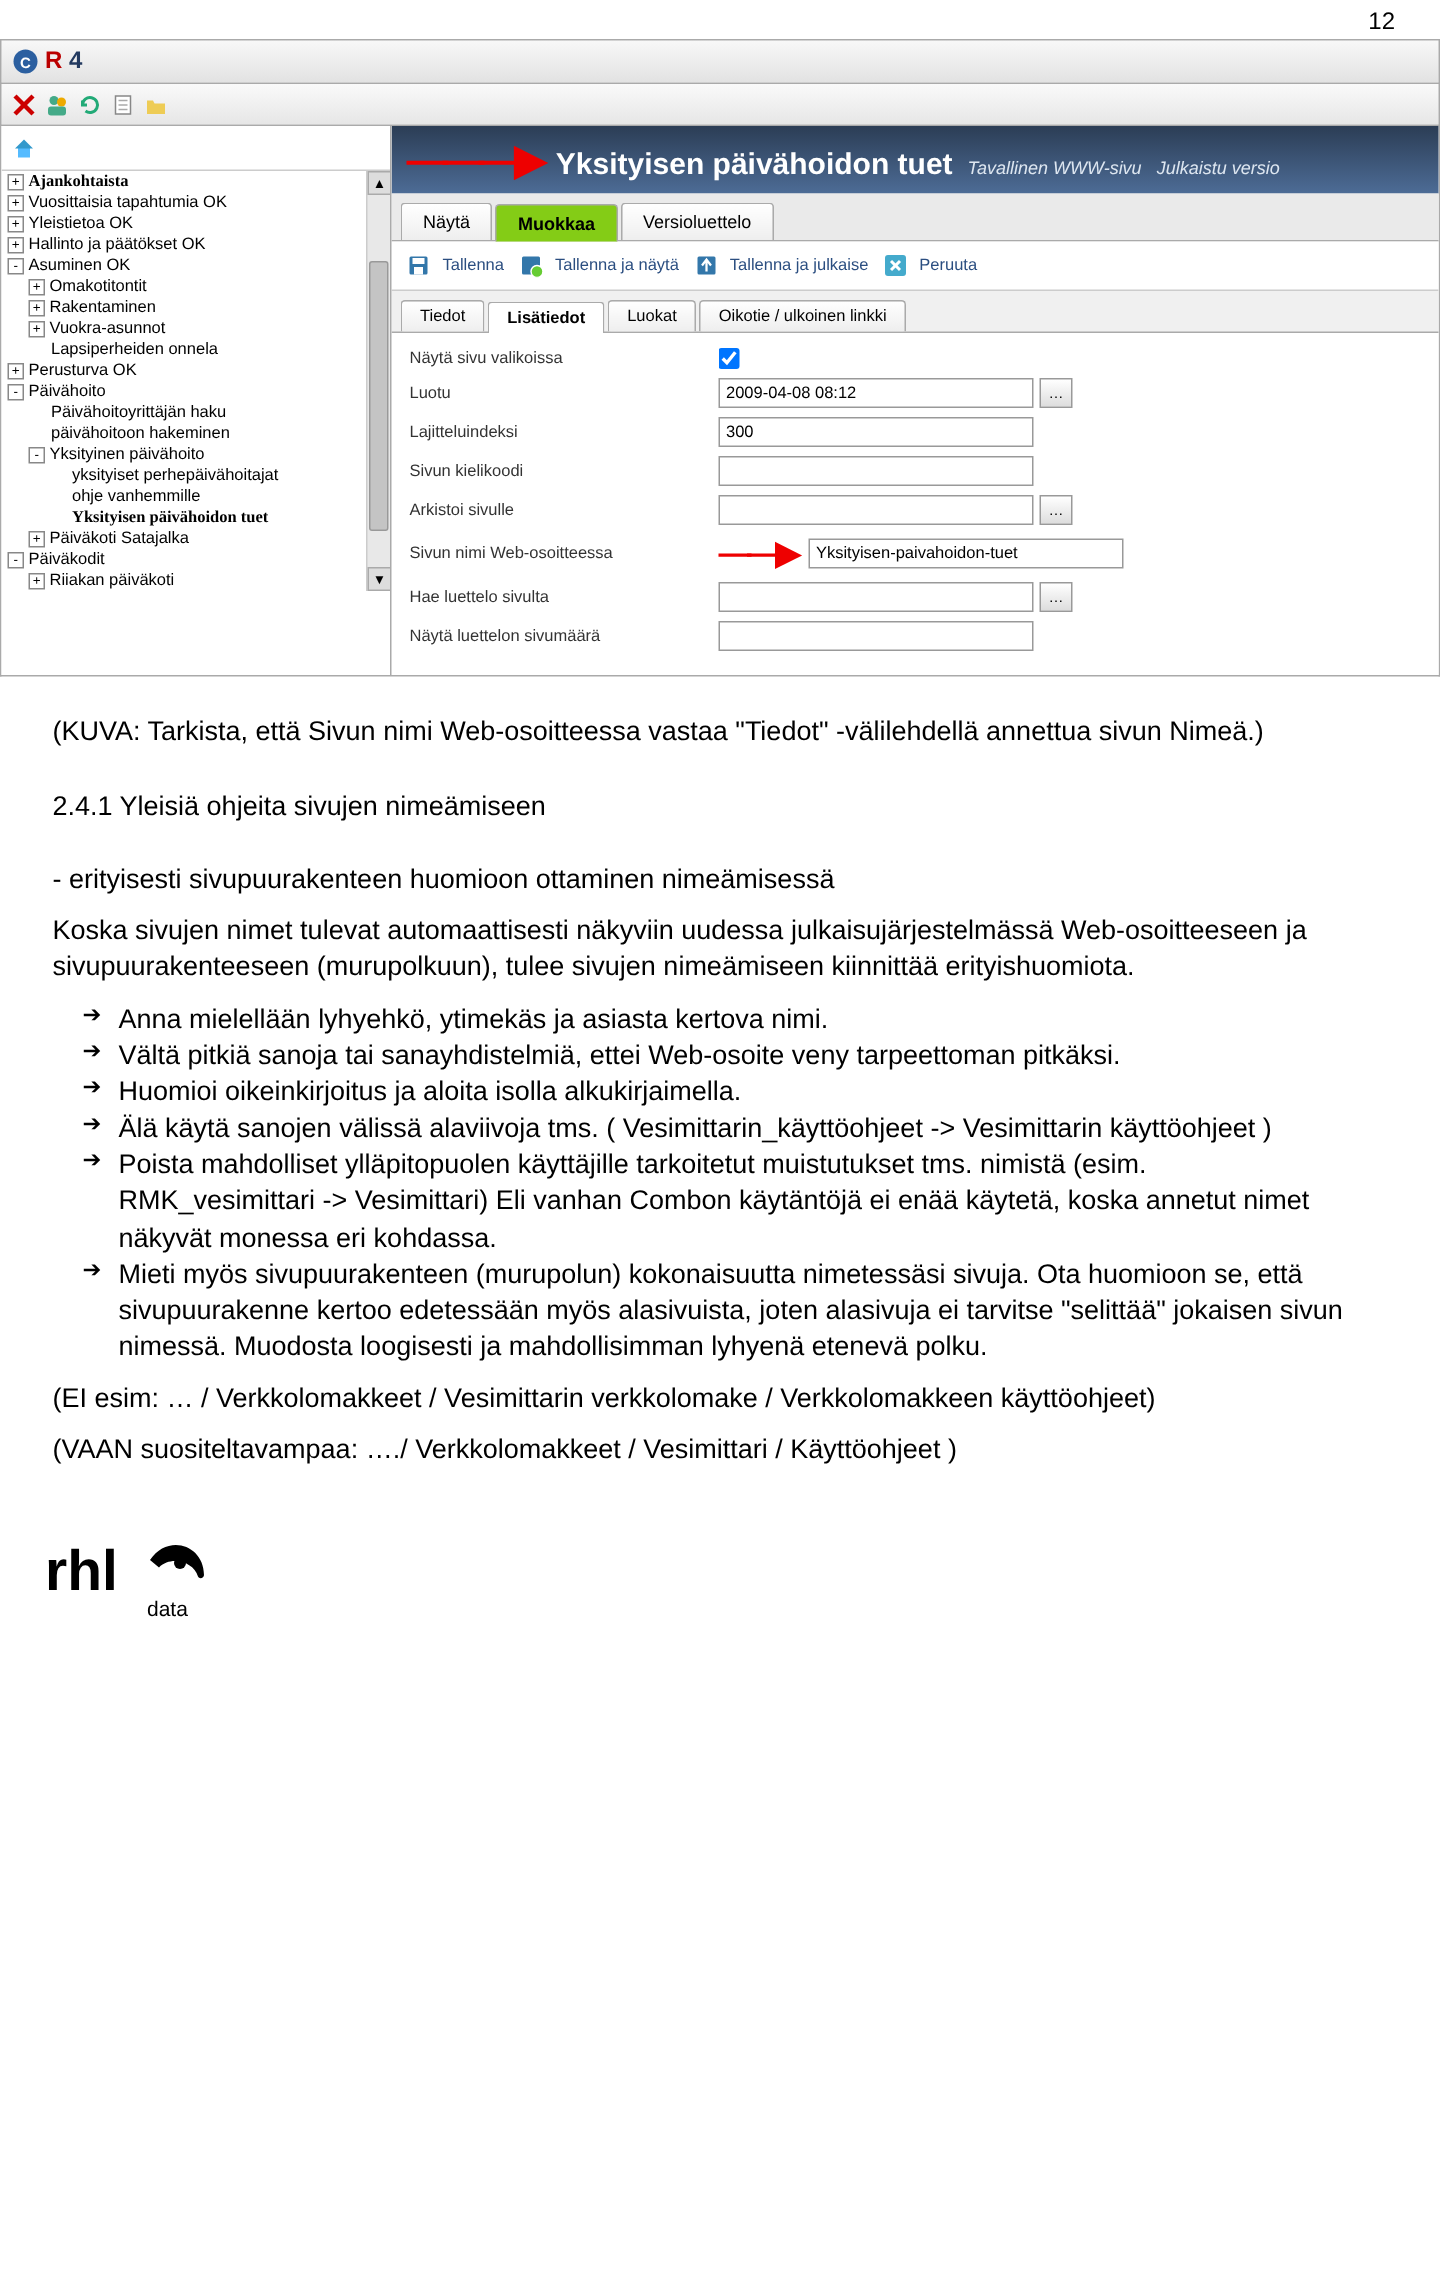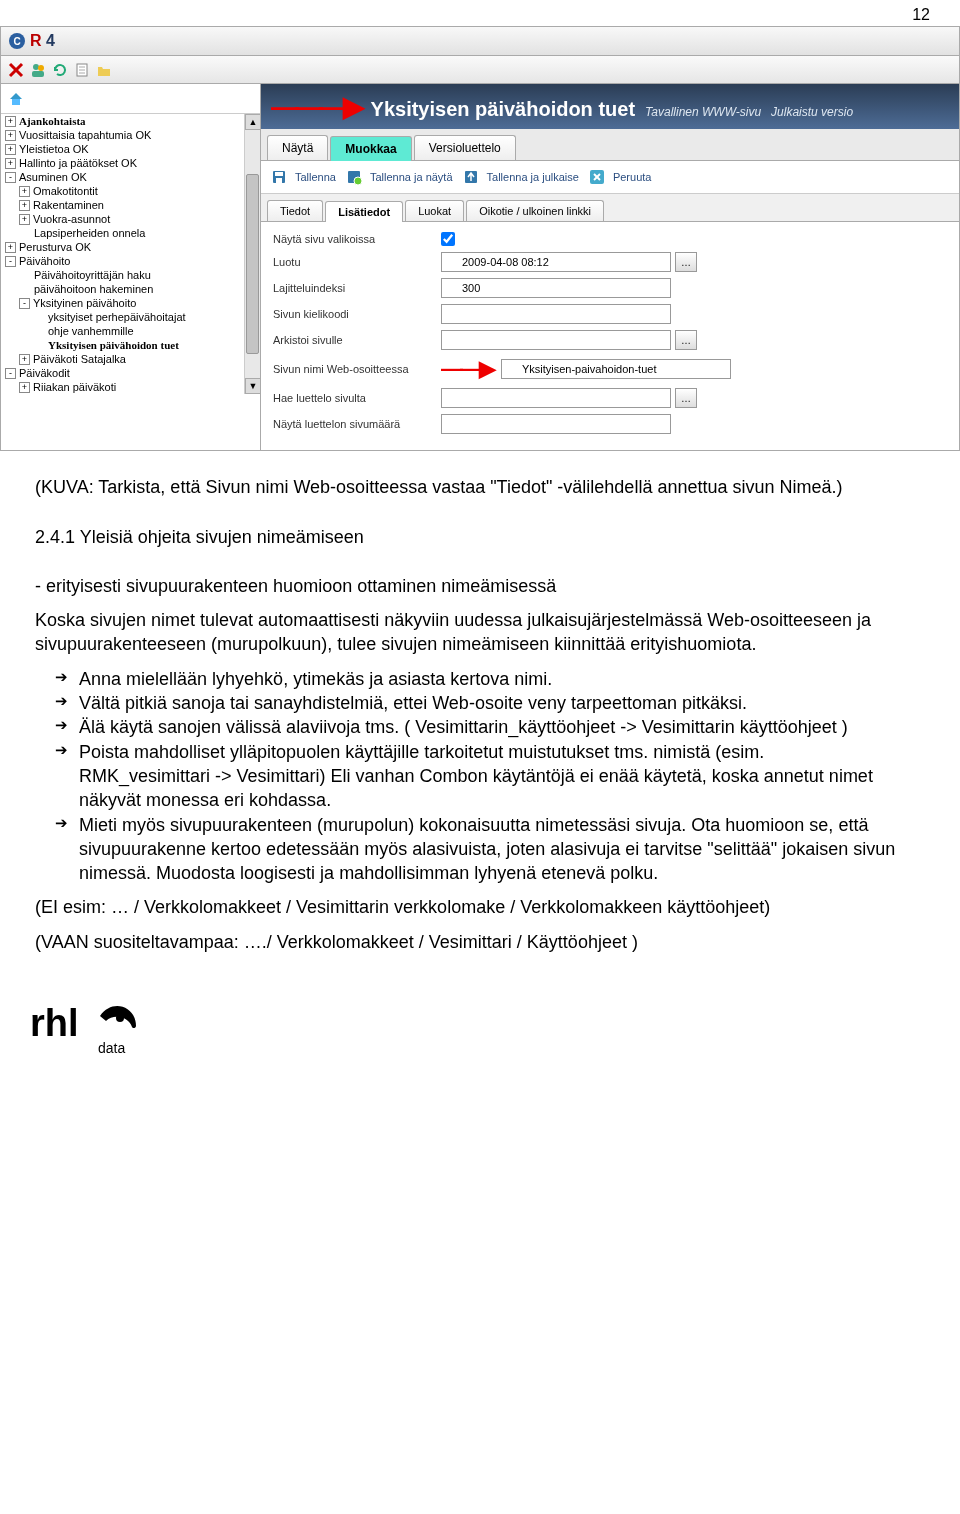--- a/index.html
+++ b/index.html
@@ -34,35 +34,35 @@
 
   .content-panel { flex: 1; background: #f4f4f4; display: flex; flex-direction: column; }
 
   .titlebar { background: linear-gradient(#2b3d55,#4d6c96); color: #fff; padding: 6px 10px; display: flex; align-items: baseline; gap: 10px; }
   .titlebar .page-title { font-size: 20px; font-weight: bold; }
   .titlebar .page-subtitle { font-style: italic; font-size: 12px; color: #dde6f0; }
   .red-arrow { color: #e00; font-weight: bold; font-size: 28px; letter-spacing: -4px; }
 
   .tabrow { display: flex; gap: 2px; padding: 6px 6px 0 6px; border-bottom: 1px solid #aaa; background: #eaeaea; align-items: flex-end; }
   .tabrow .tab { border: 1px solid #aaa; border-bottom: none; padding: 5px 14px; font-size: 12px; background: linear-gradient(#fff,#eee); border-radius: 3px 3px 0 0; cursor: pointer; }
-  .tabrow .tab.active { font-weight: bold; background: #5eead4; position: relative; top: 1px; }
+  .tabrow .tab.active { font-weight: bold; background: #84cc16; position: relative; top: 1px; }
 
   .action-row { display: flex; gap: 10px; padding: 8px 10px; background: #fff; border-bottom: 1px solid #ccc; font-size: 11px; align-items: center; flex-wrap: wrap; }
   .action-btn { display: inline-flex; align-items: center; gap: 8px; color: #2b4e80; cursor: pointer; }
   .action-btn .ic { width: 16px; height: 16px; display: inline-block; }
 
   .subtabrow { display: flex; gap: 2px; padding: 6px 6px 0 6px; border-bottom: 1px solid #aaa; background: #f0f0f0; align-items: flex-end; }
   .subtabrow .tab { border: 1px solid #aaa; border-bottom: none; padding: 4px 12px; font-size: 11px; background: linear-gradient(#fff,#eee); border-radius: 3px 3px 0 0; cursor: pointer; }
   .subtabrow .tab.active { font-weight: bold; background: #fff; position: relative; top: 1px; }
 
   .form-area { padding: 10px 12px; background: #fff; }
   .form-row { display: flex; align-items: center; margin-bottom: 6px; font-size: 11px; }
-  .form-row .label { width: 168px; color: #333; }
+  .form-row .label { width: 206px; color: #333; }
   .form-row .control { flex: 1; display: flex; align-items: center; gap: 4px; position: relative; }
-  .form-row input[type=text], .form-row select { width: 230px; border: 1px solid #999; padding: 2px 20px; font-size: 11px; height: 20px; }
+  .form-row input[type=text], .form-row select { width: 210px; border: 1px solid #999; padding: 2px 4px; font-size: 11px; height: 20px; }
   .form-row .ell-btn { width: 22px; height: 20px; border: 1px solid #999; background: linear-gradient(#fff,#ddd); font-size: 10px; display: inline-flex; align-items: center; justify-content: center; cursor: pointer; }
   .form-row input[type=checkbox] { width: 14px; height: 14px; }
   .inline-arrow { color: #e00; font-weight: bold; font-size: 22px; letter-spacing: -3px; margin-right: 4px; }
 
   .doc-text { padding: 14px 60px 14px 35px; font-size: 18px; line-height: 1.35; }
   .doc-text p { margin: 10px 0; }
   .doc-text .section-num { font-weight: normal; }
   .doc-text .bullet-list { margin: 8px 0 8px 14px; }
   .doc-text .bullet-list li { list-style: none; position: relative; padding-left: 30px; margin: 0 0; }
   .doc-text .bullet-list li::before { content: "➔"; position: absolute; left: 6px; top: 0; font-size: 15px; }
@@ -379,20 +379,21 @@
 <div class="doc-text">
   <p>(KUVA: Tarkista, että Sivun nimi Web-osoitteessa vastaa "Tiedot" -välilehdellä annettua sivun Nimeä.)</p>
   <p style="margin-top:26px"><span class="section-num">2.4.1 Yleisiä ohjeita sivujen nimeämiseen</span><br>
      <br>
      <span>- erityisesti sivupuurakenteen huomioon ottaminen nimeämisessä</span>
   </p>
   <p>Koska sivujen nimet tulevat automaattisesti näkyviin uudessa julkaisujärjestelmässä Web-osoitteeseen ja sivupuurakenteeseen (murupolkuun), tulee sivujen nimeämiseen kiinnittää erityishuomiota.</p>
   <ul class="bullet-list" id="bullets">
       <li>Anna mielellään lyhyehkö, ytimekäs ja asiasta kertova nimi.</li>
       <li>Vältä pitkiä sanoja tai sanayhdistelmiä, ettei Web-osoite veny tarpeettoman pitkäksi.</li>
+      <li>Huomioi oikeinkirjoitus ja aloita isolla alkukirjaimella.</li>
       <li>Älä käytä sanojen välissä alaviivoja tms.
 ( Vesimittarin_käyttöohjeet -&gt; Vesimittarin käyttöohjeet )</li>
       <li>Poista mahdolliset ylläpitopuolen käyttäjille tarkoitetut muistutukset tms. nimistä (esim. RMK_vesimittari -&gt; Vesimittari) Eli vanhan Combon käytäntöjä ei enää käytetä, koska annetut nimet näkyvät monessa eri kohdassa.</li>
       <li>Mieti myös sivupuurakenteen (murupolun) kokonaisuutta nimetessäsi sivuja. Ota huomioon se, että sivupuurakenne kertoo edetessään myös alasivuista, joten alasivuja ei tarvitse "selittää" jokaisen sivun nimessä. Muodosta loogisesti ja mahdollisimman lyhyenä etenevä polku.</li>
     </ul>
   <p>(EI esim: … / Verkkolomakkeet / Vesimittarin verkkolomake / Verkkolomakkeen käyttöohjeet)</p>
   <p>(VAAN suositeltavampaa: …./ Verkkolomakkeet / Vesimittari / Käyttöohjeet )</p>
 </div>
 
 <div class="footer-logo">

